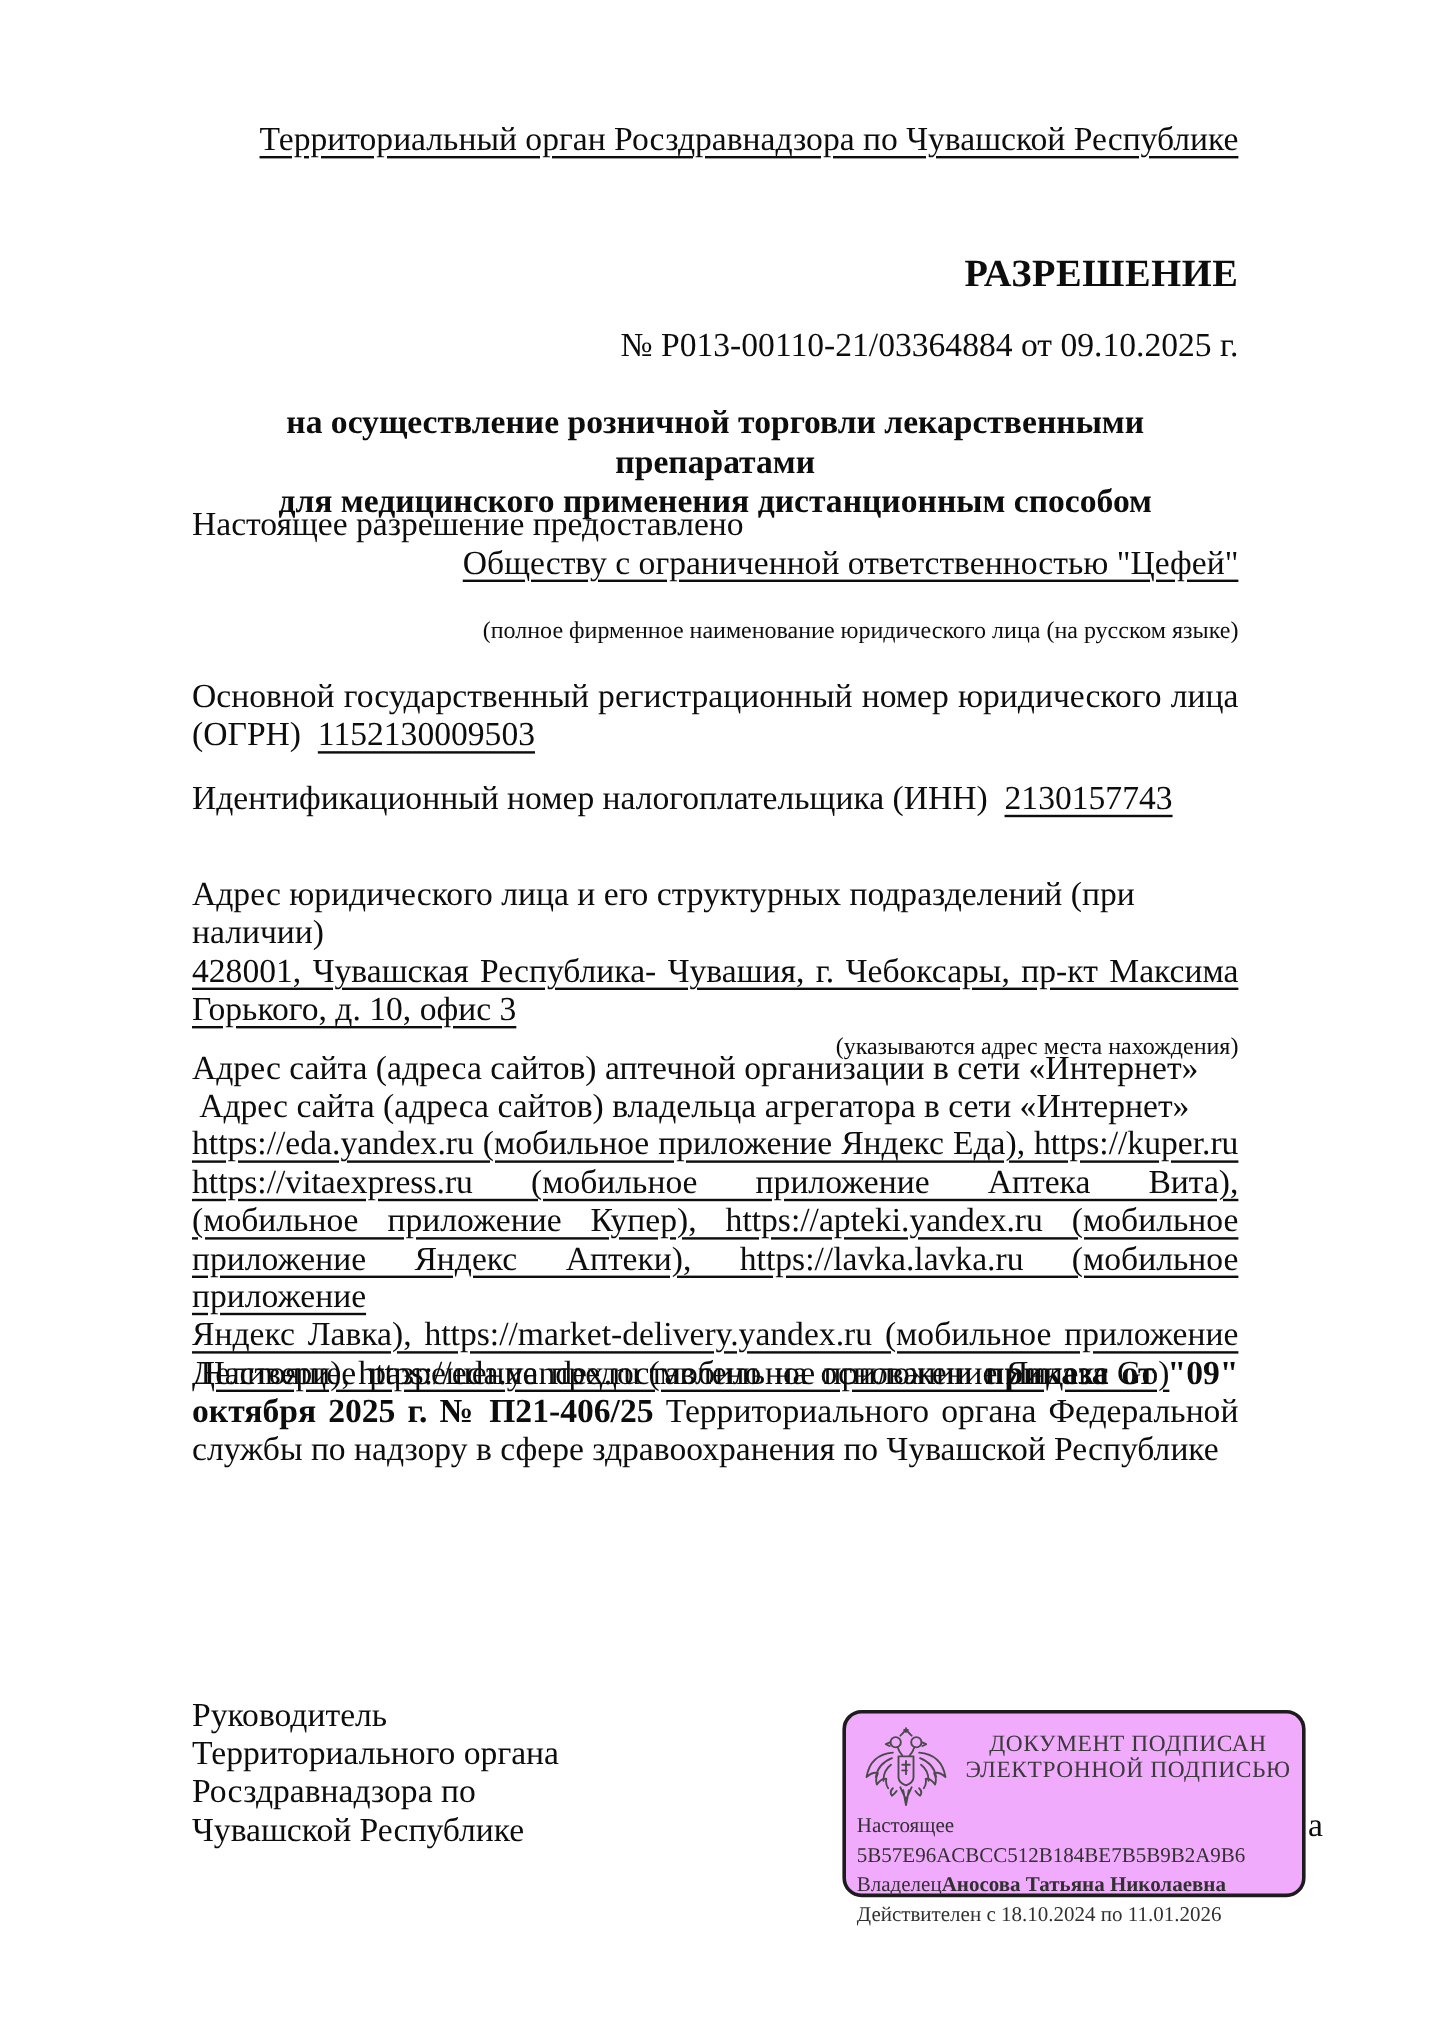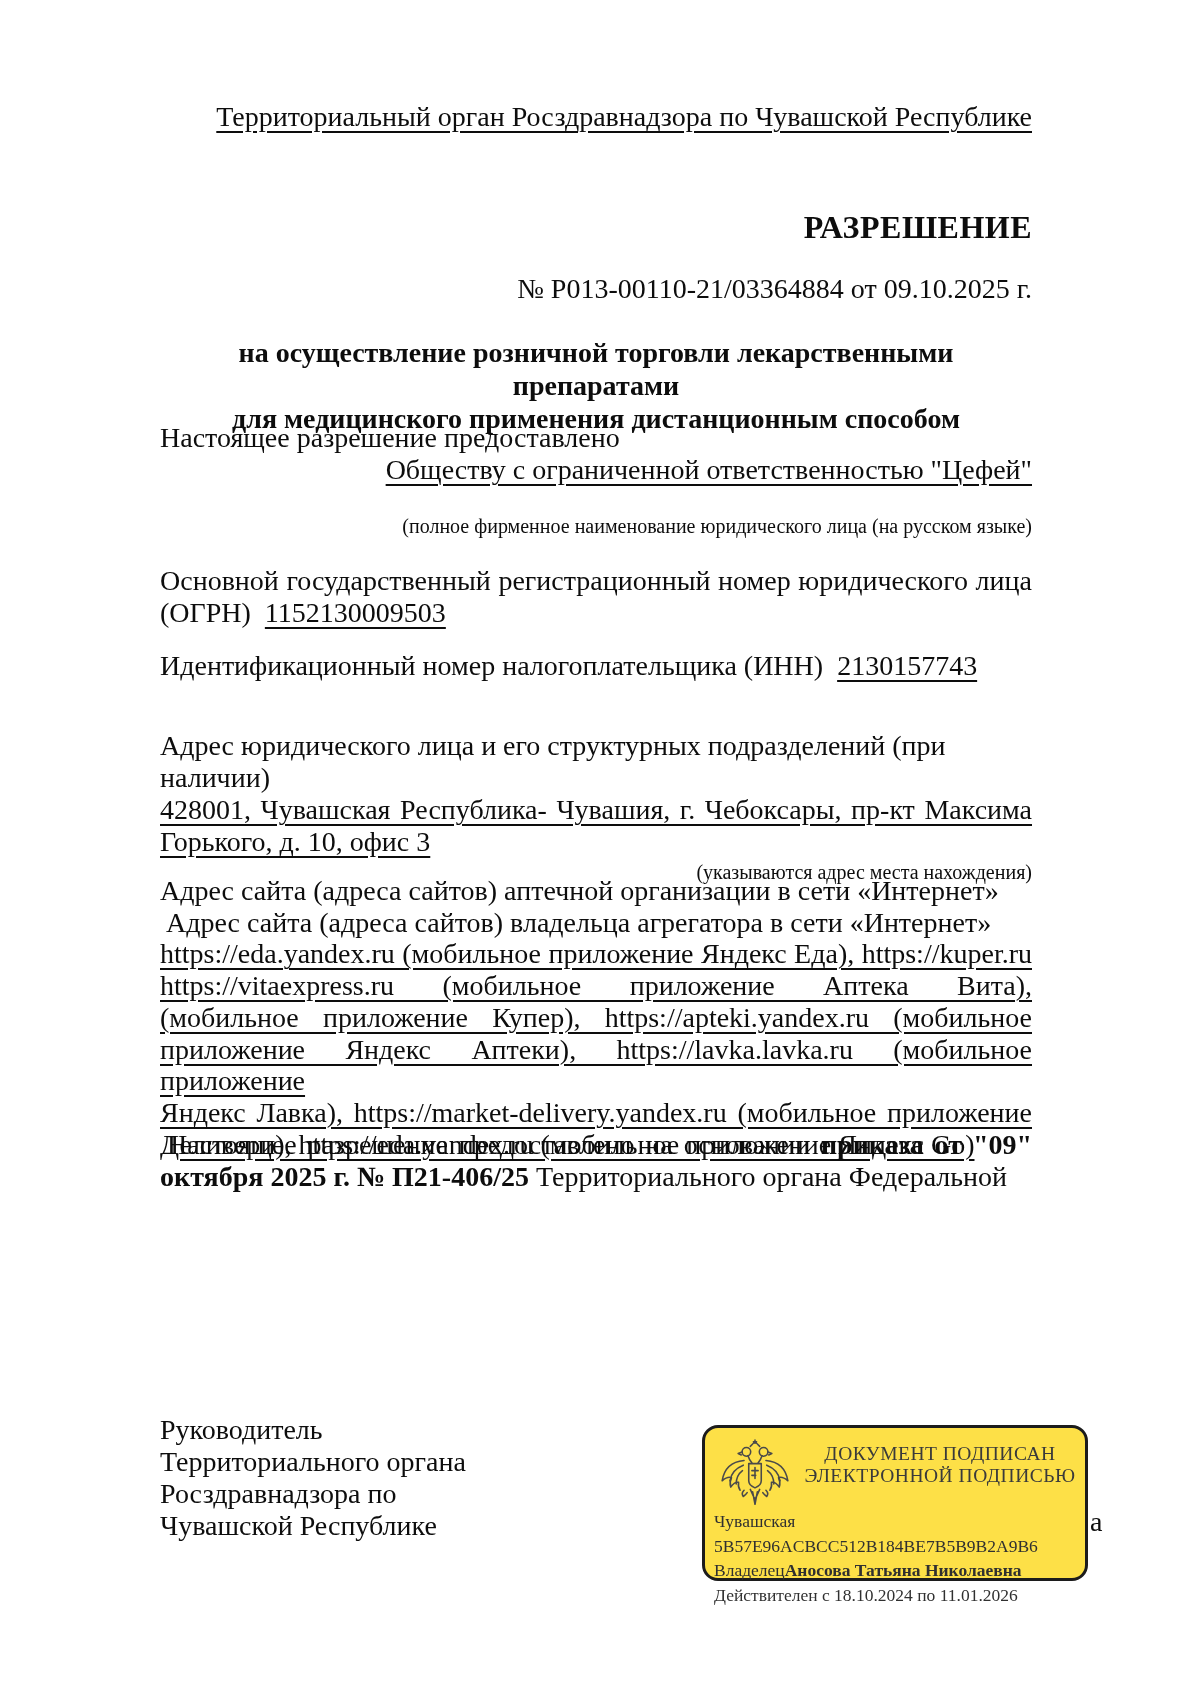--- a/index.html
+++ b/index.html
@@ -41,21 +41,21 @@
   .basis{top:1129px;}
   .basis-line{text-align:justify;text-align-last:justify;}
   .basis .basis-line:first-child{text-indent:7px;}
   .basis .basis-line:last-child{text-align-last:left;}
   .sig{top:1414px;}
   .stray{position:absolute;left:1090px;top:1506px;width:40px;}
 
   .stamp{
     position:absolute;left:702px;top:1425px;width:386px;height:156px;
     border:3px solid #1c1c1c;border-radius:16px;
-    background:#fde047;box-sizing:border-box;
+    background:#f0abfc;box-sizing:border-box;
     color:#3c3c3c;
   }
   .emblem{position:absolute;left:10px;top:9px;}
   .stamp-head{
     position:absolute;left:96px;right:6px;top:15px;
     text-align:center;font-size:19.5px;line-height:22px;
     letter-spacing:0.5px;color:#3a3a3a;
   }
   .stamp-cert{
     position:absolute;left:9px;top:81px;right:4px;
@@ -108,20 +108,21 @@
         <div class="site-line u">(мобильное приложение Купер), https://apteki.yandex.ru (мобильное</div>
         <div class="site-line u">приложение Яндекс Аптеки), https://lavka.lavka.ru (мобильное приложение</div>
         <div class="site-line u">Яндекс Лавка), https://market-delivery.yandex.ru (мобильное приложение</div>
         <div class="site-line u">Деливери), https://eda.yandex.ru (мобильное приложение Яндекс Go)</div>
       </div>
   </div>
 
   <div class="abs basis">
       <div class="basis-line"><span>Настоящее разрешение предоставлено на основании </span><span class="b">приказа от "09"</span></div>
       <div class="basis-line"><span class="b">октября 2025 г. № П21-406/25</span><span> Территориального органа Федеральной</span></div>
+      <div class="basis-line"><span>службы по надзору в сфере здравоохранения по Чувашской Республике</span></div>
     </div>
 
   <div class="abs sig">
       <div class="sig-line">Руководитель</div>
       <div class="sig-line">Территориального органа</div>
       <div class="sig-line">Росздравнадзора по</div>
       <div class="sig-line">Чувашской Республике</div>
     </div>
 
   <div class="stray">а</div>
@@ -149,19 +150,19 @@
         <path d="M44 67 L50 80 L56 67 M47 70 L50 86 L53 70"></path>
 
         <path d="M36 68 q-4 4 -1 8 q3 -2 5 -5 M64 68 q4 4 1 8 q-3 -2 -5 -5"></path>
       </g>
     </svg>
     <div class="stamp-head">
       <div>ДОКУМЕНТ ПОДПИСАН</div>
       <div>ЭЛЕКТРОННОЙ ПОДПИСЬЮ</div>
     </div>
     <div class="stamp-cert">
-      <div><span>Чувашская</span> <span>5B57E96ACBCC512B184BE7B5B9B2A9B6</span></div>
+      <div><span>Настоящее</span> <span>5B57E96ACBCC512B184BE7B5B9B2A9B6</span></div>
       <div><span>Владелец</span><span class="b">Аносова Татьяна Николаевна</span></div>
       <div>Действителен с 18.10.2024 по 11.01.2026</div>
     </div>
   </div>
 
 </div>
 
 </body></html>

